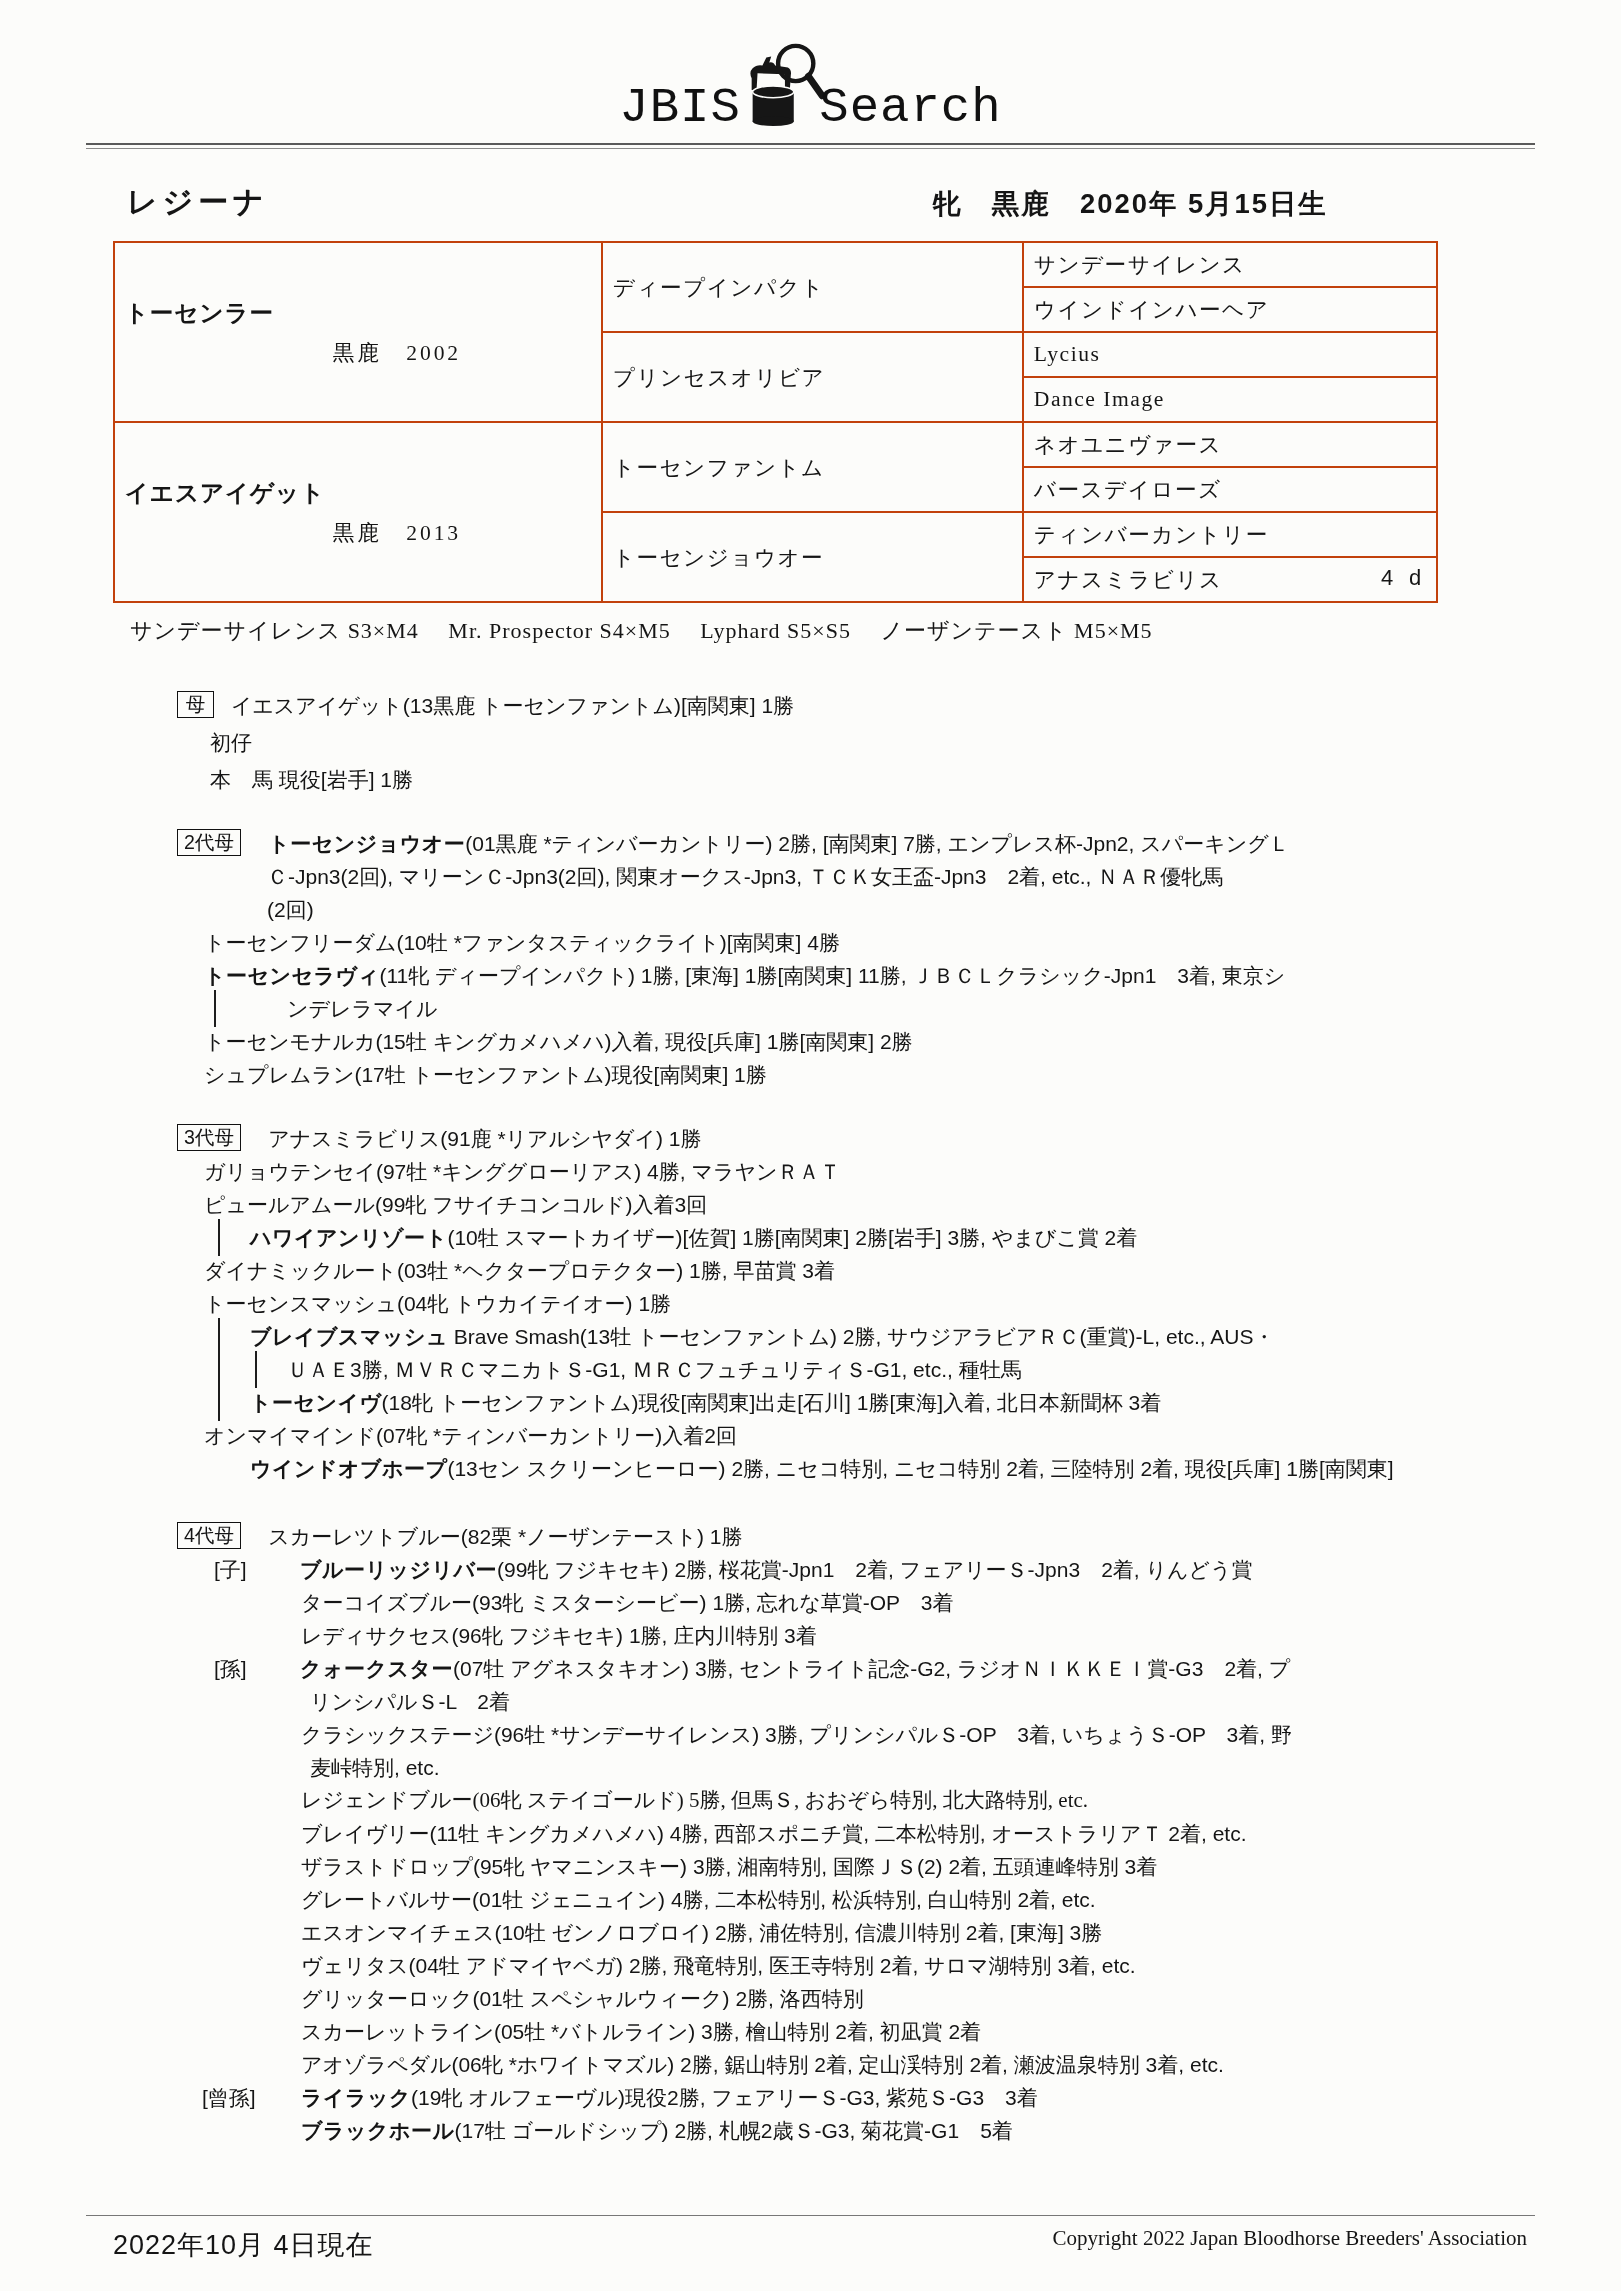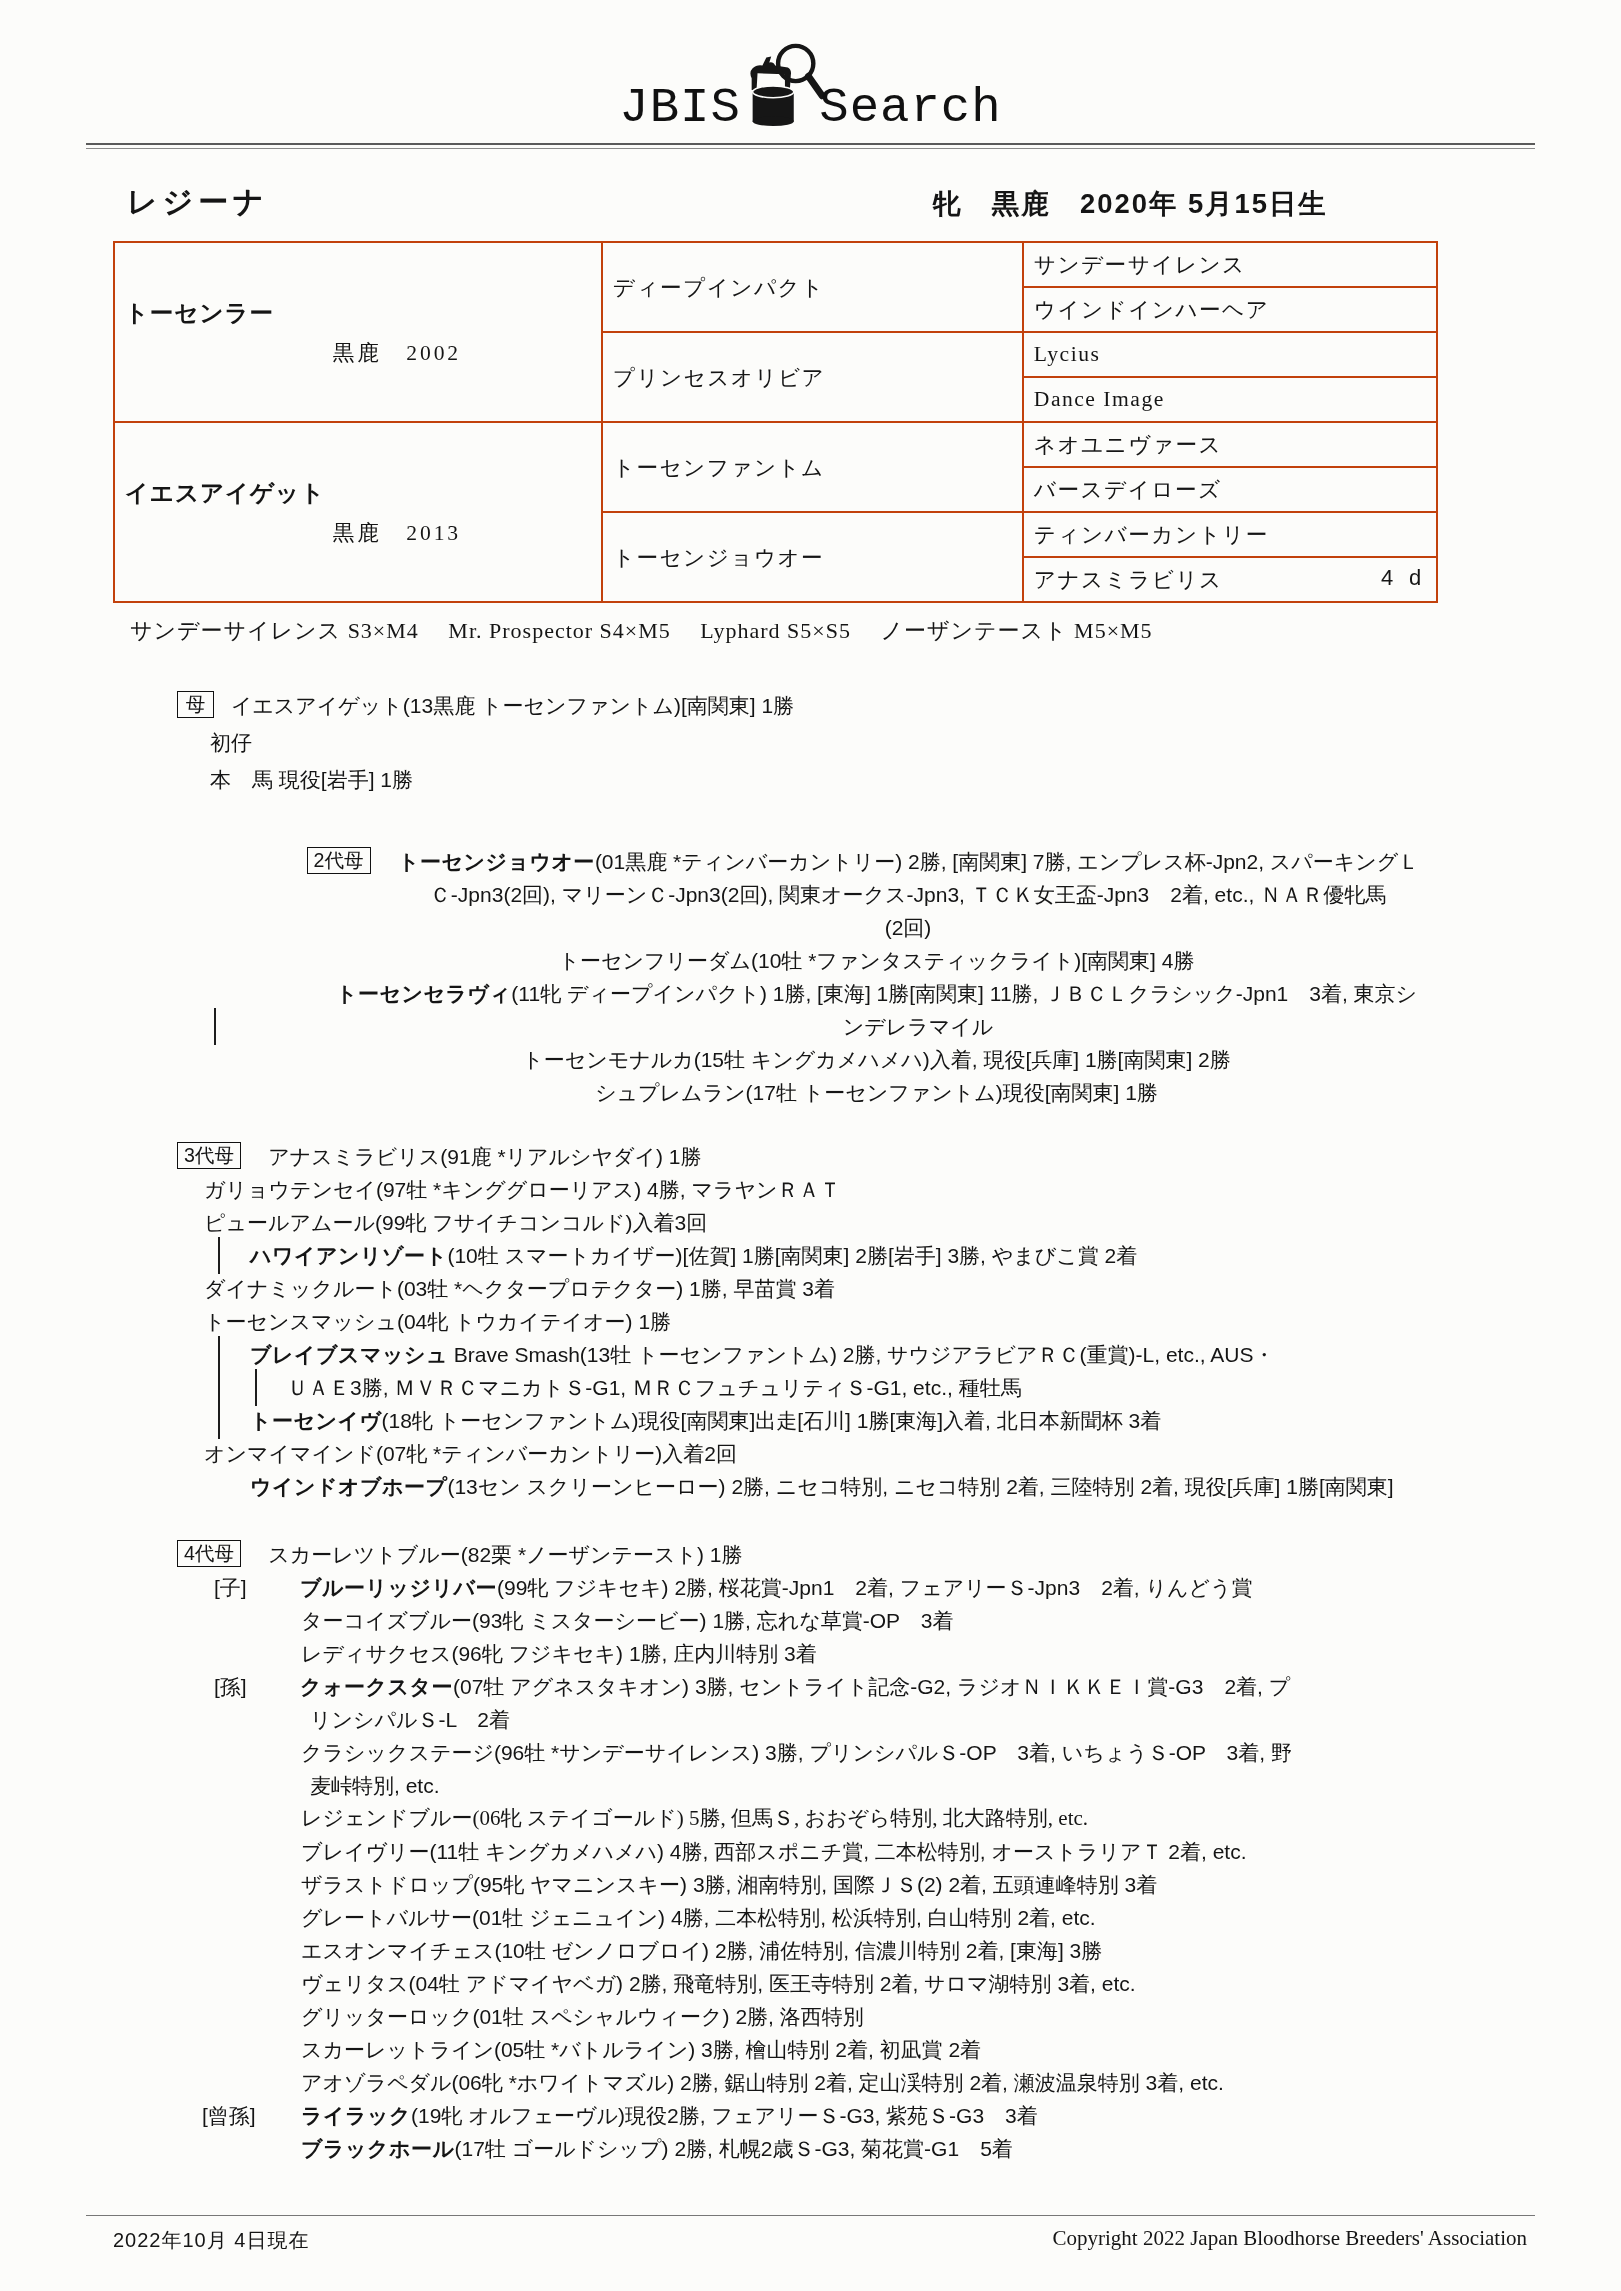--- a/index.html
+++ b/index.html
@@ -27,35 +27,35 @@
   td.parent-cell{font-family:"Liberation Sans",sans-serif;}
   .pname{font-weight:700;font-size:23.5px;letter-spacing:1px;}
   .pdetail{padding-left:208px;margin-top:9.8px;font-size:21.6px;letter-spacing:2.9px;font-weight:400;}
   .famnum{float:right;font-size:22px;letter-spacing:4.9px;font-family:"Liberation Sans",sans-serif;}
 
   
   .fam{position:absolute;left:128px;top:616px;width:1421px;}
   .inbreed{font-family:"Liberation Serif",serif;font-size:22px;letter-spacing:1px;padding-left:2px;white-space:nowrap;}
   .section{margin:0;}
   .sec-mother{margin-top:41px;}
-  .sec-g2{margin-top:47px;text-align:center;}
+  .sec-g2{margin-top:29px;}
   .sec-g3{margin-top:31px;}
   .sec-g4{margin-top:35px;}
   .line{position:relative;height:33px;line-height:33px;font-size:21px;white-space:nowrap;}
   .sec-mother .line{height:37px;line-height:37px;}
   .label{display:inline-block;border:1.5px solid #111;line-height:24.5px;padding:0 5.9px;font-size:19.6px;
          margin-right:27.4px;vertical-align:2px;}
   .sec-mother .label{margin-right:16.7px;padding:0 7.8px;}
   .bname{font-weight:700;letter-spacing:0.5px;}
   .bracket{display:inline-block;}
   .bar{position:absolute;top:-2px;bottom:-2px;width:0;border-left:2px solid #1d1d1d;}
 
   
   .frule{position:absolute;top:2215px;left:86px;width:1449px;border-top:1.5px solid #777;}
-  .fdate{position:absolute;top:2227px;left:113px;font-size:20px;letter-spacing:1px;}
+  .fdate{position:absolute;top:2227px;left:113px;font-size:27px;letter-spacing:1px;}
   .fcopy{position:absolute;top:2226px;right:94px;font-family:"Liberation Serif",serif;font-size:21px;}
 </style>
 </head>
 <body>
 
 <div class="page">
 
   <div class="logo">
     <span class="logo-text">JBIS</span>
     <span class="logo-graphic">

